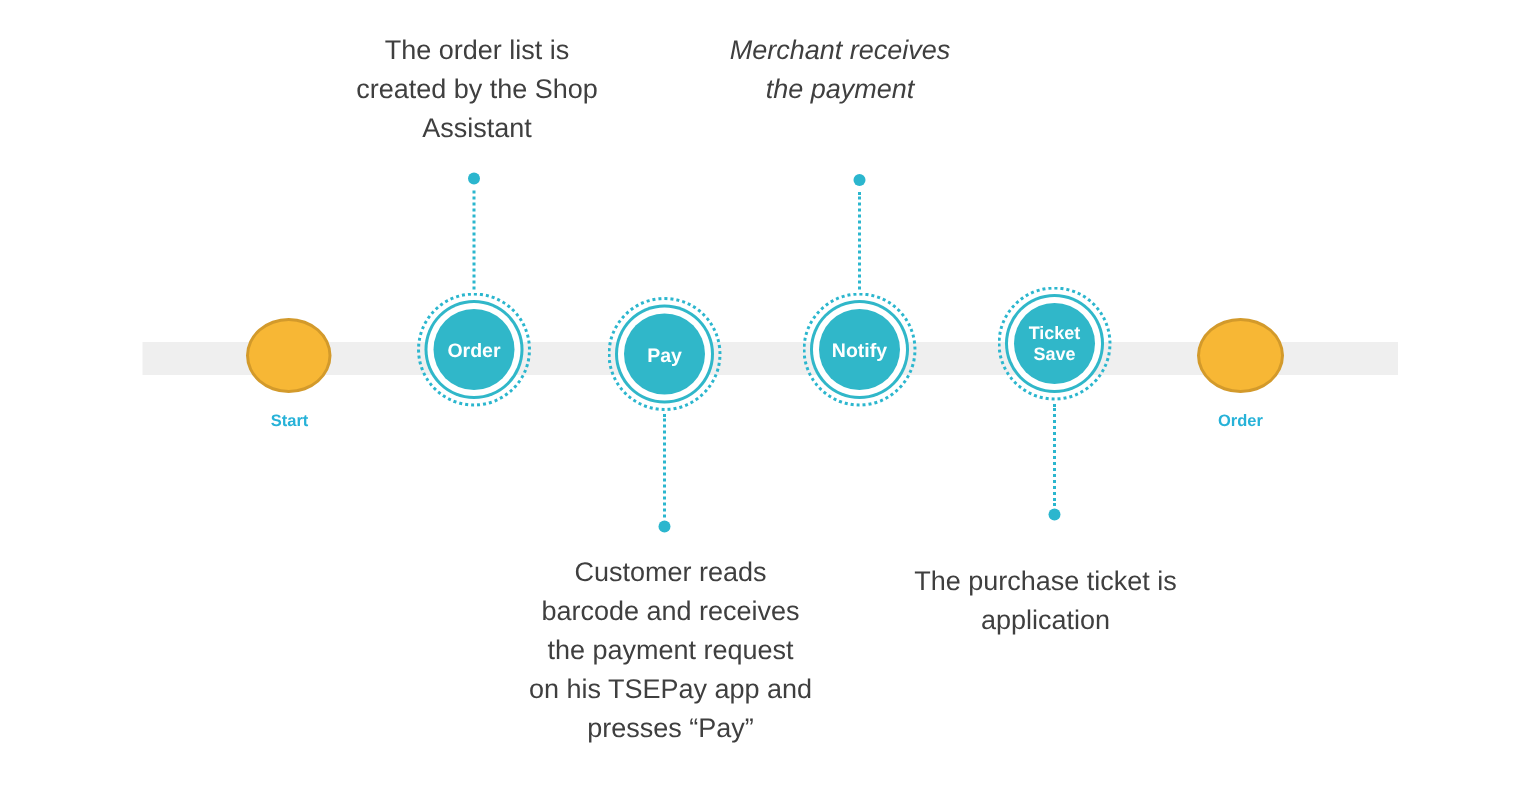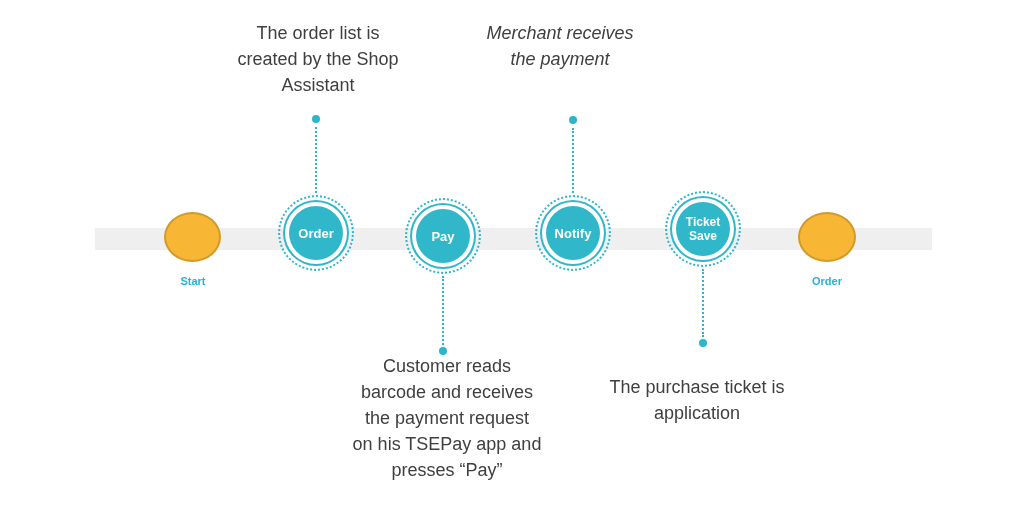--- a/index.html
+++ b/index.html
@@ -89,21 +89,21 @@
 
   .annotation {
     position: absolute;
     text-align: center;
     color: #3f3f3f;
     font-size: 18px;
     line-height: 26px;
   }
   .annotation.a-order  { left: 196px; top: 20px;  width: 244px; }
   .annotation.a-notify { left: 438px; top: 20px;  width: 244px; font-style: italic; }
-  .annotation.a-pay    { left: 315px; top: 353px; width: 264px; }
+  .annotation.a-pay    { left: 315px; top: 368px; width: 264px; }
   .annotation.a-ticket { left: 565px; top: 374px; width: 264px; }
 </style>
 </head>
 <body>
 
 <div class="canvas">
 
   <div class="band"></div>
 
   <div class="terminal start"></div>

